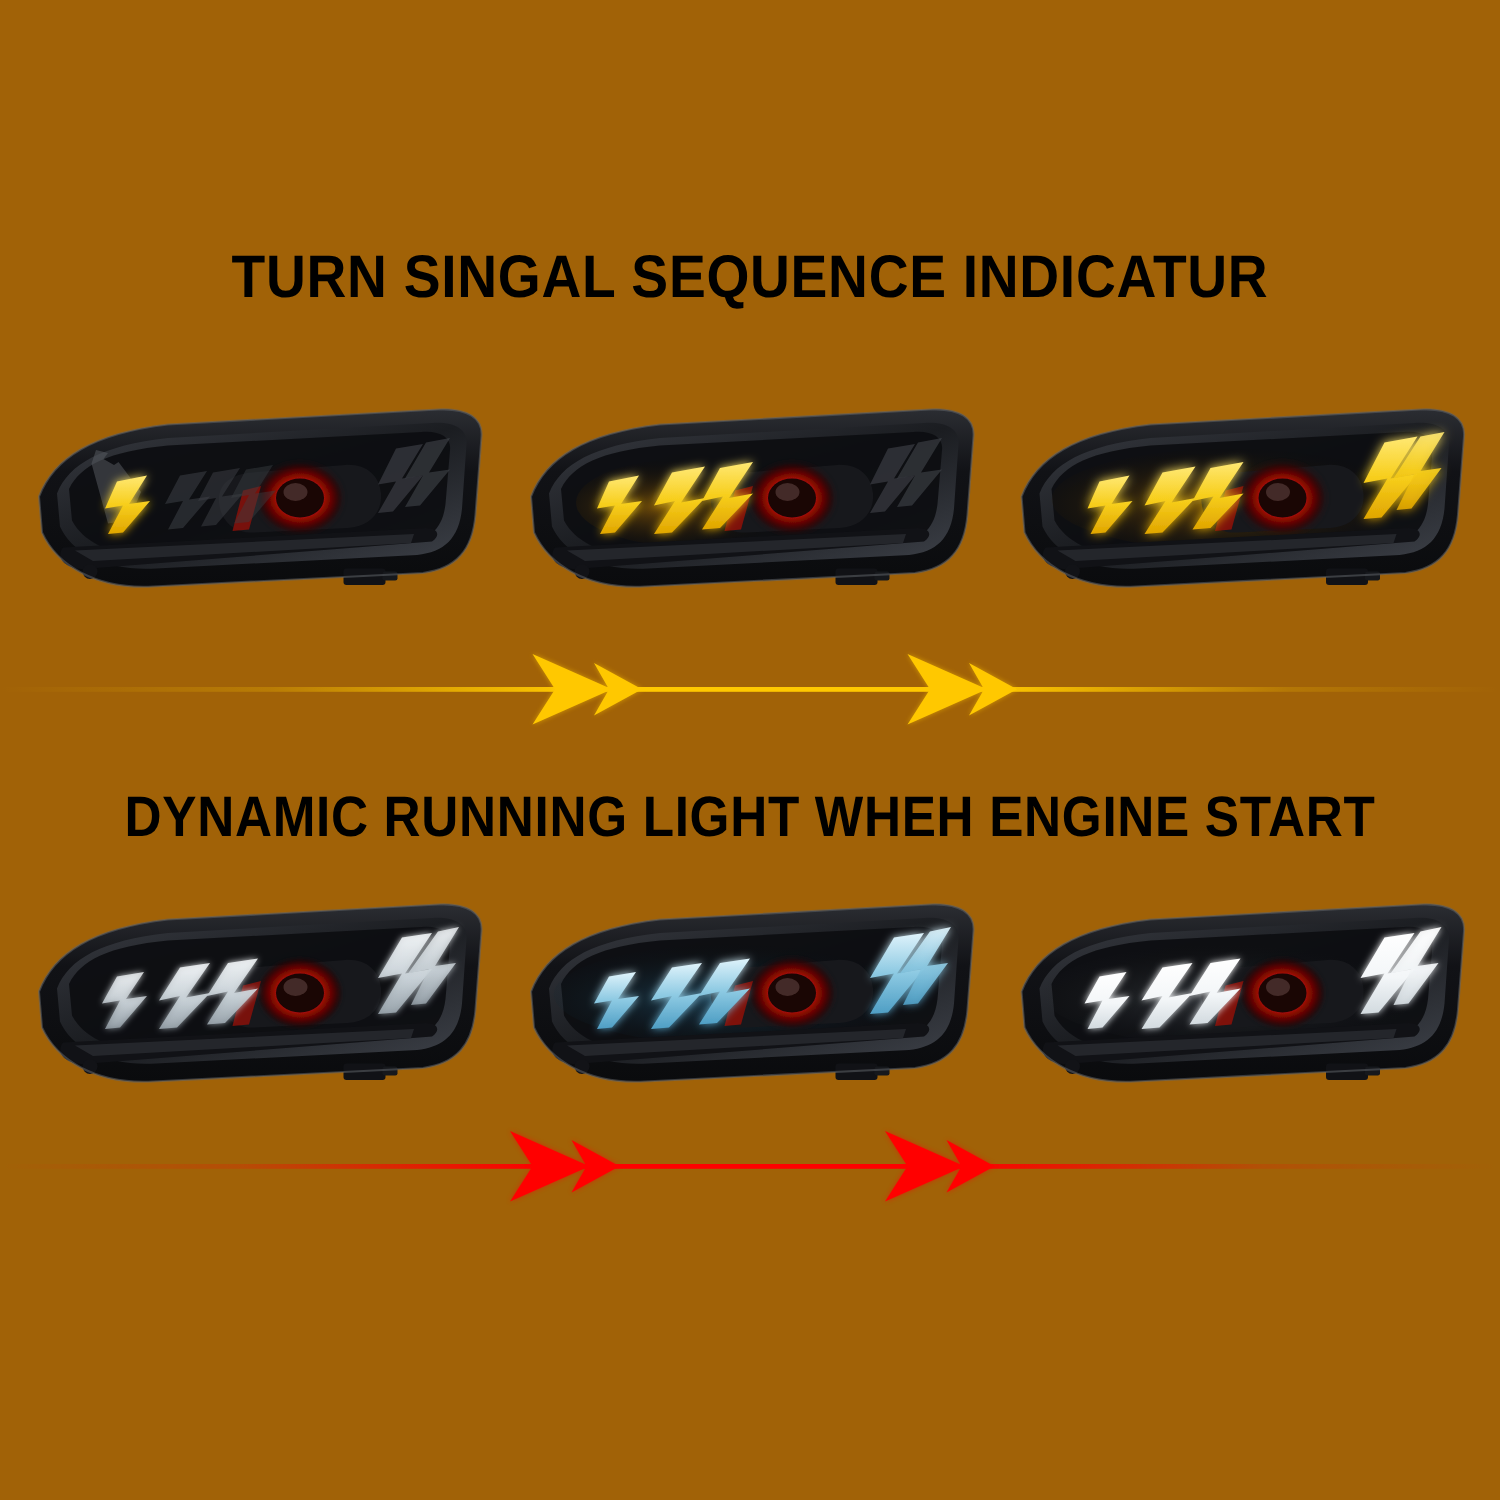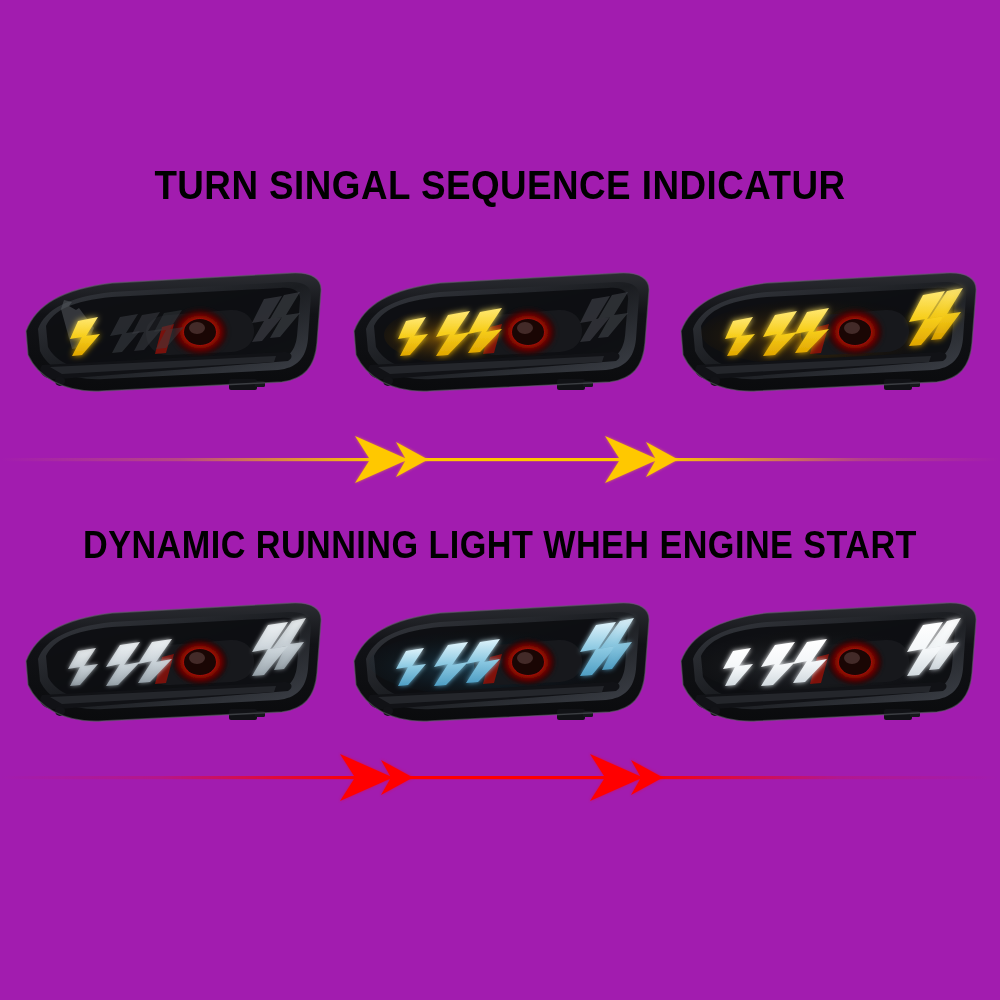--- a/index.html
+++ b/index.html
@@ -11,21 +11,21 @@
     width: 1000px;
     height: 1000px;
     position: relative;
     overflow: hidden;
     font-family: "Liberation Sans", sans-serif;
   }
 
   .stage {
     position: absolute;
     inset: 0;
-    background: #a21caf;
+    background: #a16207;
   }
 
   
   .heading {
     position: absolute;
     left: 0;
     width: 1000px;
     text-align: center;
     color: #000000;
     font-family: "Liberation Sans", sans-serif;

